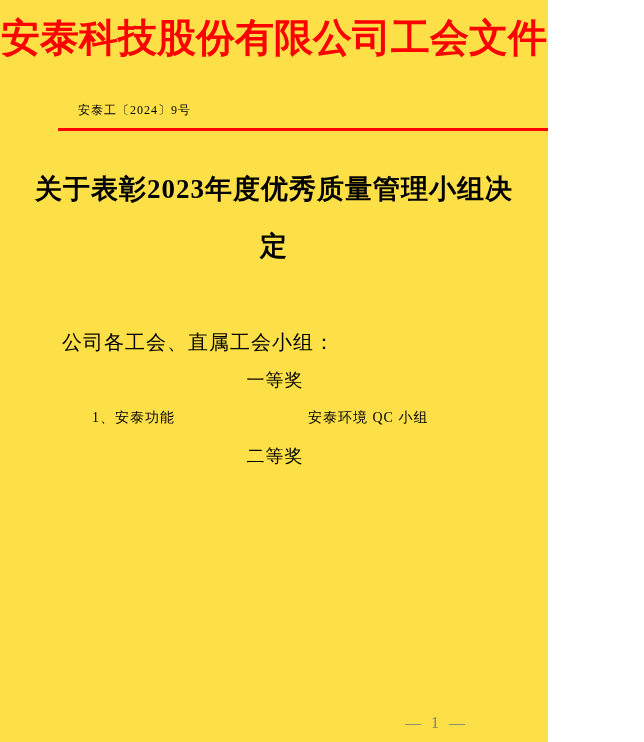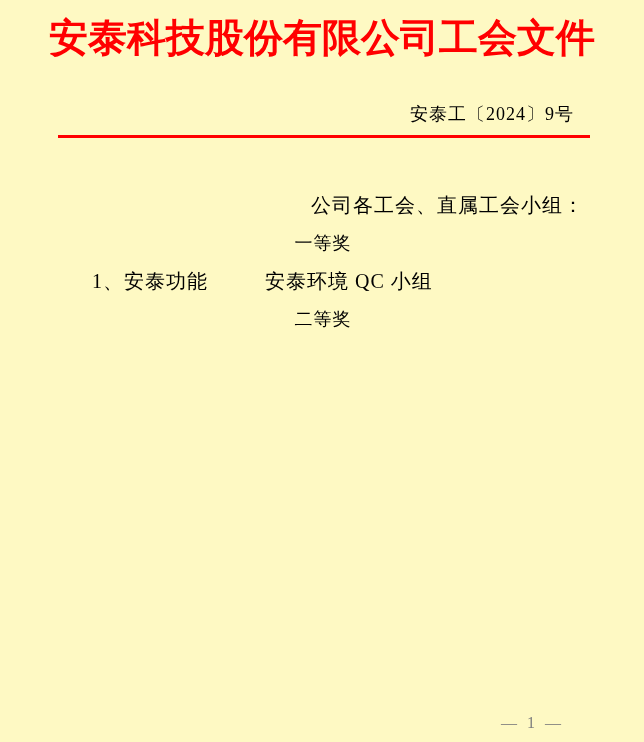--- a/index.html
+++ b/index.html
@@ -1,41 +1,42 @@
 <!DOCTYPE html>
 <html><head>
 <meta charset="utf-8">
 <style>
   html, body { margin: 0; padding: 0; background: #ffffff; }
   .page {
     position: relative;
-    width: 644px;
+    width: 548px;
     height: 742px;
-    background: #fef9c3;
+    background: #fde047;
     overflow: hidden;
     font-family: "Liberation Serif", serif;
     color: #000000;
   }
   .org-title {
     margin-top: 14px;
     text-align: center;
     color: #ff0000;
     font-weight: bold;
     font-size: 39px;
     line-height: 48px;
     letter-spacing: 0px;
     white-space: nowrap;
   }
   .doc-info {
     display: flex;
-    justify-content: flex-end;
+    justify-content: flex-start;
     align-items: baseline;
     margin-top: 40px;
+    padding-left: 78px;
     padding-right: 70px;
-    font-size: 18px;
+    font-size: 12px;
     letter-spacing: 1px;
   }
   .red-line {
     margin-top: 9px;
     margin-left: 58px;
     width: 532px;
     height: 3px;
     background: #ff0000;
   }
   .doc-title {
@@ -45,35 +46,36 @@
     font-size: 27px;
     line-height: 57px;
     letter-spacing: 1px;
   }
   .body-block {
     margin: 48px 60px 0 62px;
     font-size: 20px;
     line-height: 38px;
     letter-spacing: 1px;
   }
-  .salutation { text-align: right; }
+  .salutation { text-align: left; }
   .para {
     text-indent: 2em;
     text-align: justify;
   }
   .award-tier {
     text-align: center;
     font-size: 18px;
     line-height: 38px;
   }
   .winner-row {
     display: flex;
     padding-left: 30px;
-    font-size: 20px;
+    font-size: 14px;
     line-height: 38px;
+    gap: 43px;
   }
   .winner-label { width: 173px; flex: 0 0 auto; }
   .winner-group { flex: 1 1 auto; }
   .page-number {
     position: absolute;
     right: 80px;
     bottom: 10px;
     color: #7f7f7f;
     font-size: 16px;
     letter-spacing: 3px;
@@ -86,20 +88,24 @@
 <div class="page">
 
   <div class="org-title">安泰科技股份有限公司工会文件</div>
 
   <div class="doc-info">
     <span>安泰工〔2024〕9号</span>
   </div>
 
   <div class="red-line"></div>
 
+  <div class="doc-title">
+    <div>关于表彰2023年度优秀质量管理小组决</div>
+    <div>定</div>
+  </div>
 
   <div class="body-block">
     <div class="salutation">公司各工会、直属工会小组：</div>
 
 
     <div class="award-tier">一等奖</div>
 
     <div class="winner-row">
       <span class="winner-label">1、安泰功能</span>
       <span class="winner-group">安泰环境 QC 小组</span>

